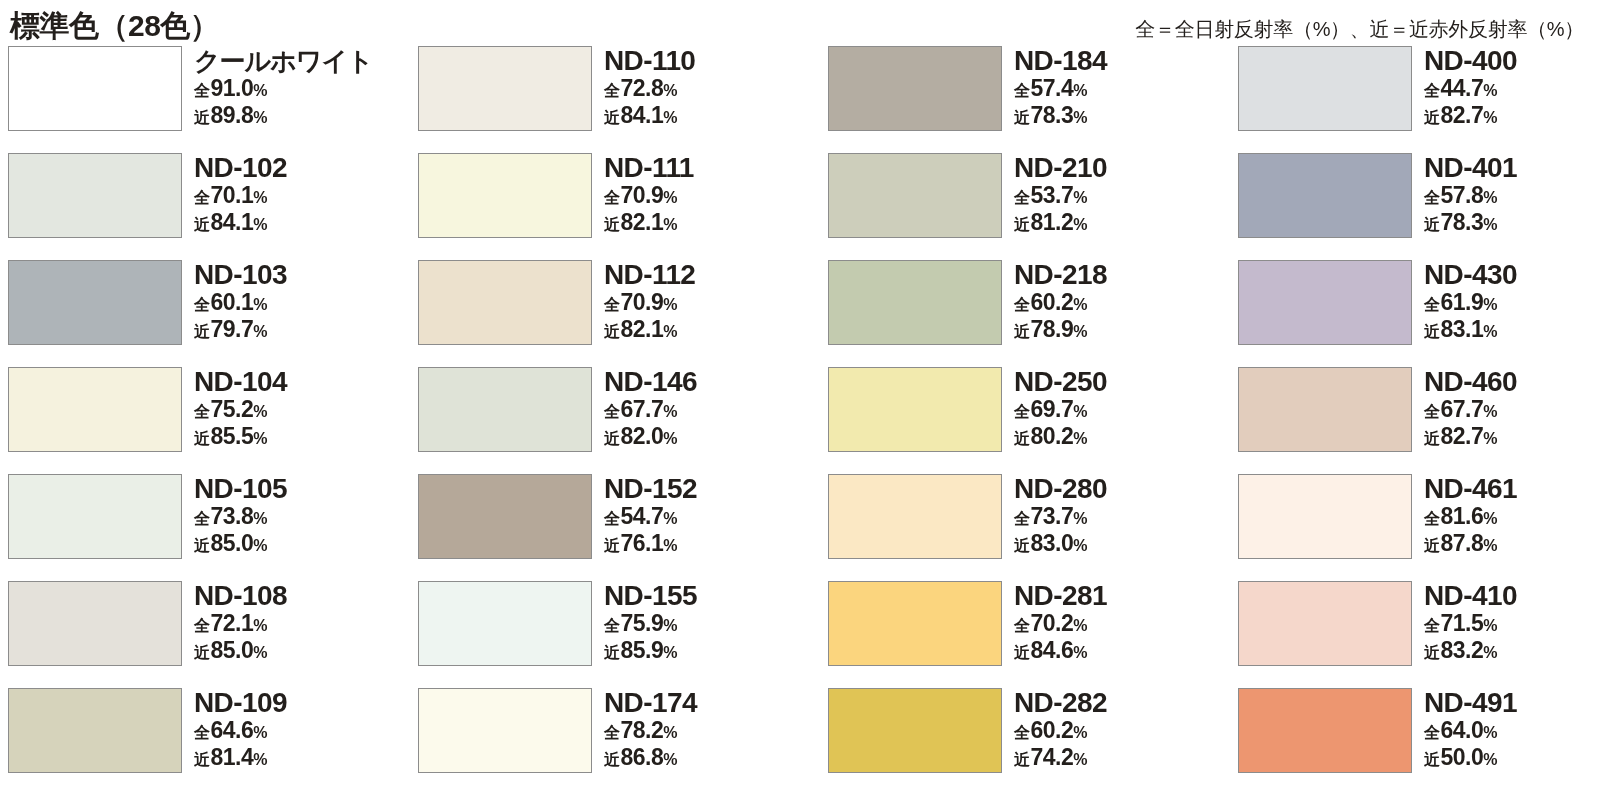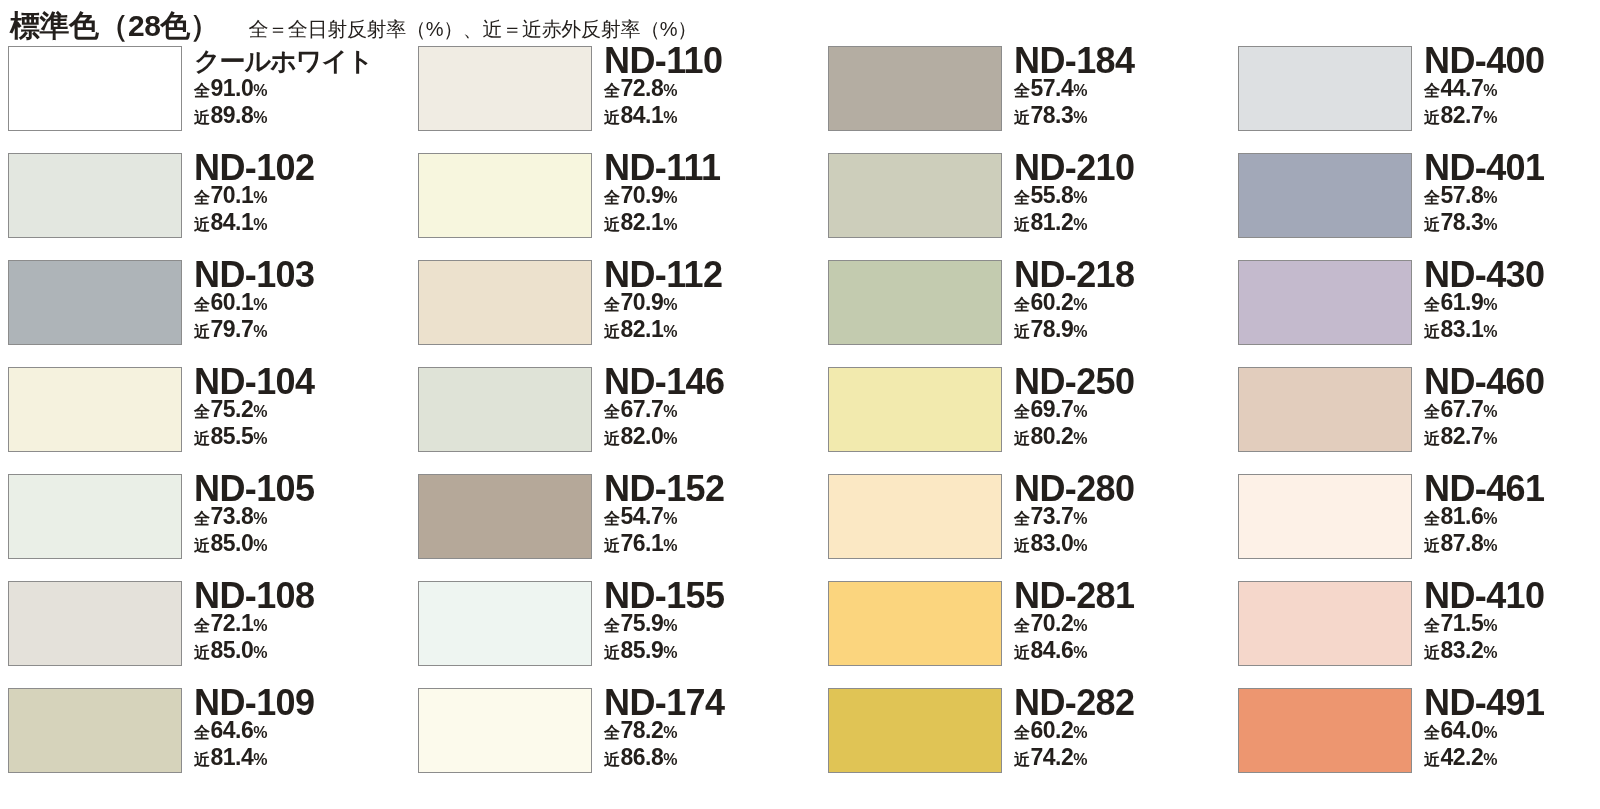--- a/index.html
+++ b/index.html
@@ -13,23 +13,24 @@
     overflow: hidden;
     font-family: "Liberation Sans", "DejaVu Sans", sans-serif;
     color: #231f1c;
     -webkit-font-smoothing: antialiased;
   }
 
   
   .header {
     display: flex;
     align-items: baseline;
-    padding: 6px 0 0 10px;
+    padding: 6px 16px 0 10px;
     height: 46px;
     box-sizing: border-box;
+    justify-content: space-between;
   }
   .header-title {
     font-size: 30px;
     font-weight: bold;
     letter-spacing: -0.5px;
     color: #231f1c;
     white-space: nowrap;
   }
   .header-legend {
     font-size: 20px;
@@ -62,21 +63,21 @@
     flex: 0 0 auto;
   }
   .info {
     margin-left: 12px;
     display: flex;
     flex-direction: column;
     justify-content: flex-start;
     padding-top: 0px;
   }
   .code {
-    font-size: 36px;
+    font-size: 28px;
     font-weight: bold;
     line-height: 30px;
     letter-spacing: -0.6px;
     color: #231f1c;
     white-space: nowrap;
   }
   .code.name-jp {
     font-size: 26px;
     letter-spacing: -1px;
   }
@@ -208,21 +209,21 @@
           <span class="munit">%</span>
         </div>
       </div>
     </div>
     <div class="cell">
       <div class="swatch" style="background-color: rgb(205, 206, 187);"></div>
       <div class="info">
         <div class="code">ND-210</div>
         <div class="metric">
           <span class="mlabel">全</span>
-          <span class="mval">55.8</span>
+          <span class="mval">53.7</span>
           <span class="munit">%</span>
         </div>
         <div class="metric">
           <span class="mlabel">近</span>
           <span class="mval">81.2</span>
           <span class="munit">%</span>
         </div>
       </div>
     </div>
     <div class="cell">
@@ -549,18 +550,18 @@
       <div class="swatch" style="background-color: rgb(237, 150, 112);"></div>
       <div class="info">
         <div class="code">ND-491</div>
         <div class="metric">
           <span class="mlabel">全</span>
           <span class="mval">64.0</span>
           <span class="munit">%</span>
         </div>
         <div class="metric">
           <span class="mlabel">近</span>
-          <span class="mval">42.2</span>
+          <span class="mval">50.0</span>
           <span class="munit">%</span>
         </div>
       </div>
     </div>
   </div>
 
 </body></html>

